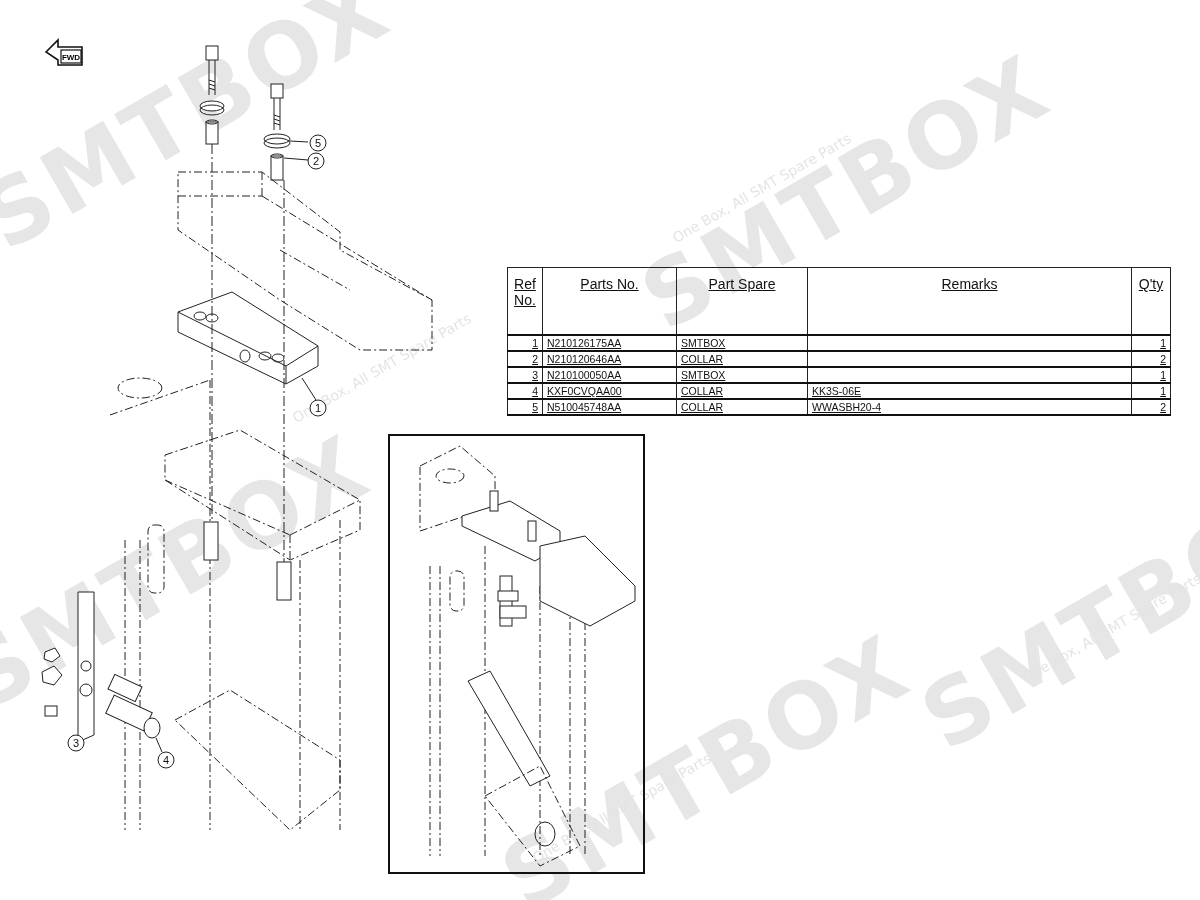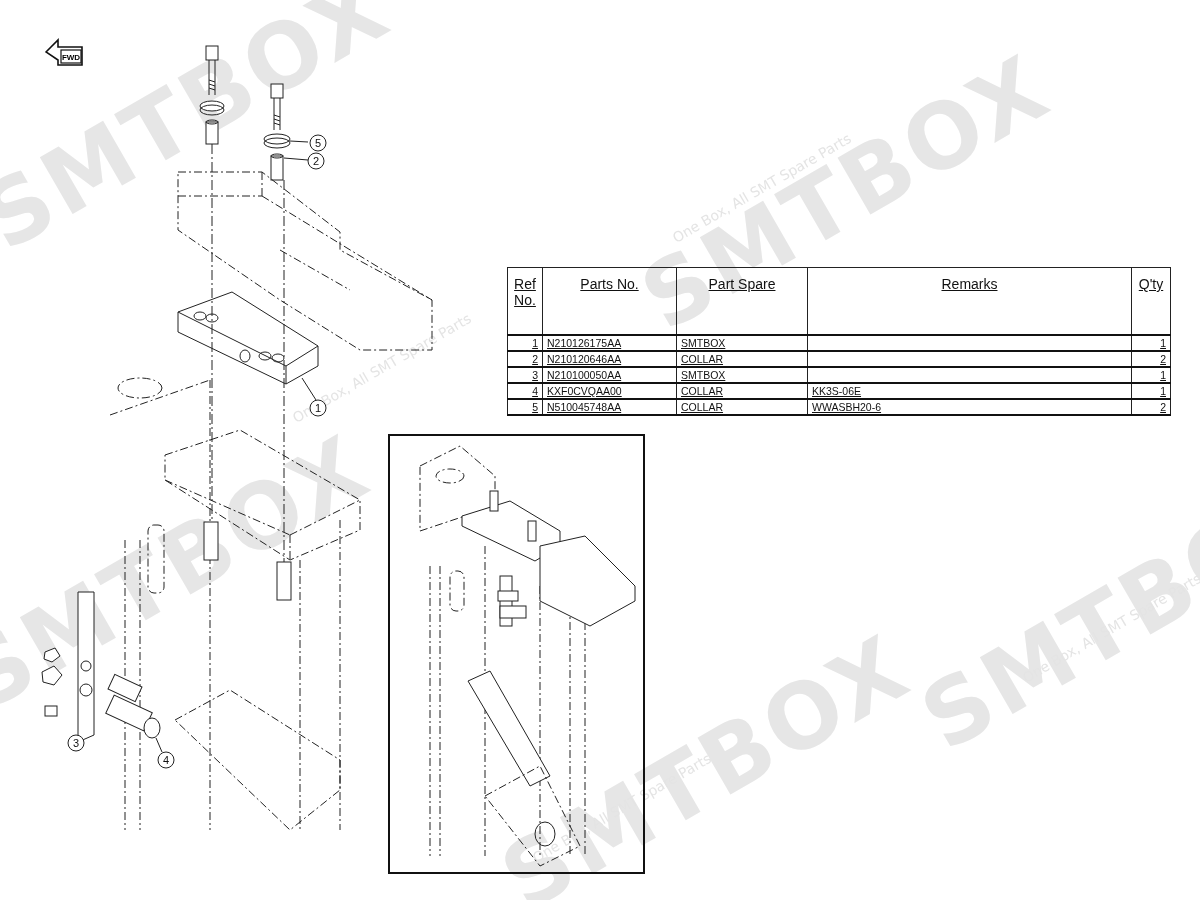--- a/index.html
+++ b/index.html
@@ -174,21 +174,21 @@
       <td class="num">4</td>
       <td>KXF0CVQAA00</td>
       <td>COLLAR</td>
       <td>KK3S-06E</td>
       <td class="num">1</td>
     </tr>
     <tr>
       <td class="num">5</td>
       <td>N510045748AA</td>
       <td>COLLAR</td>
-      <td>WWASBH20-6</td>
+      <td>WWASBH20-4</td>
       <td class="num">2</td>
     </tr>
   </tbody>
 </table>
 
 <div class="inset">
   <svg width="253" height="436">
     <g stroke="#222" stroke-width="1" fill="none">
       <g stroke-dasharray="8,3,2,3">
         <polygon points="30,30 70,10 105,40 105,70 30,95"></polygon>

